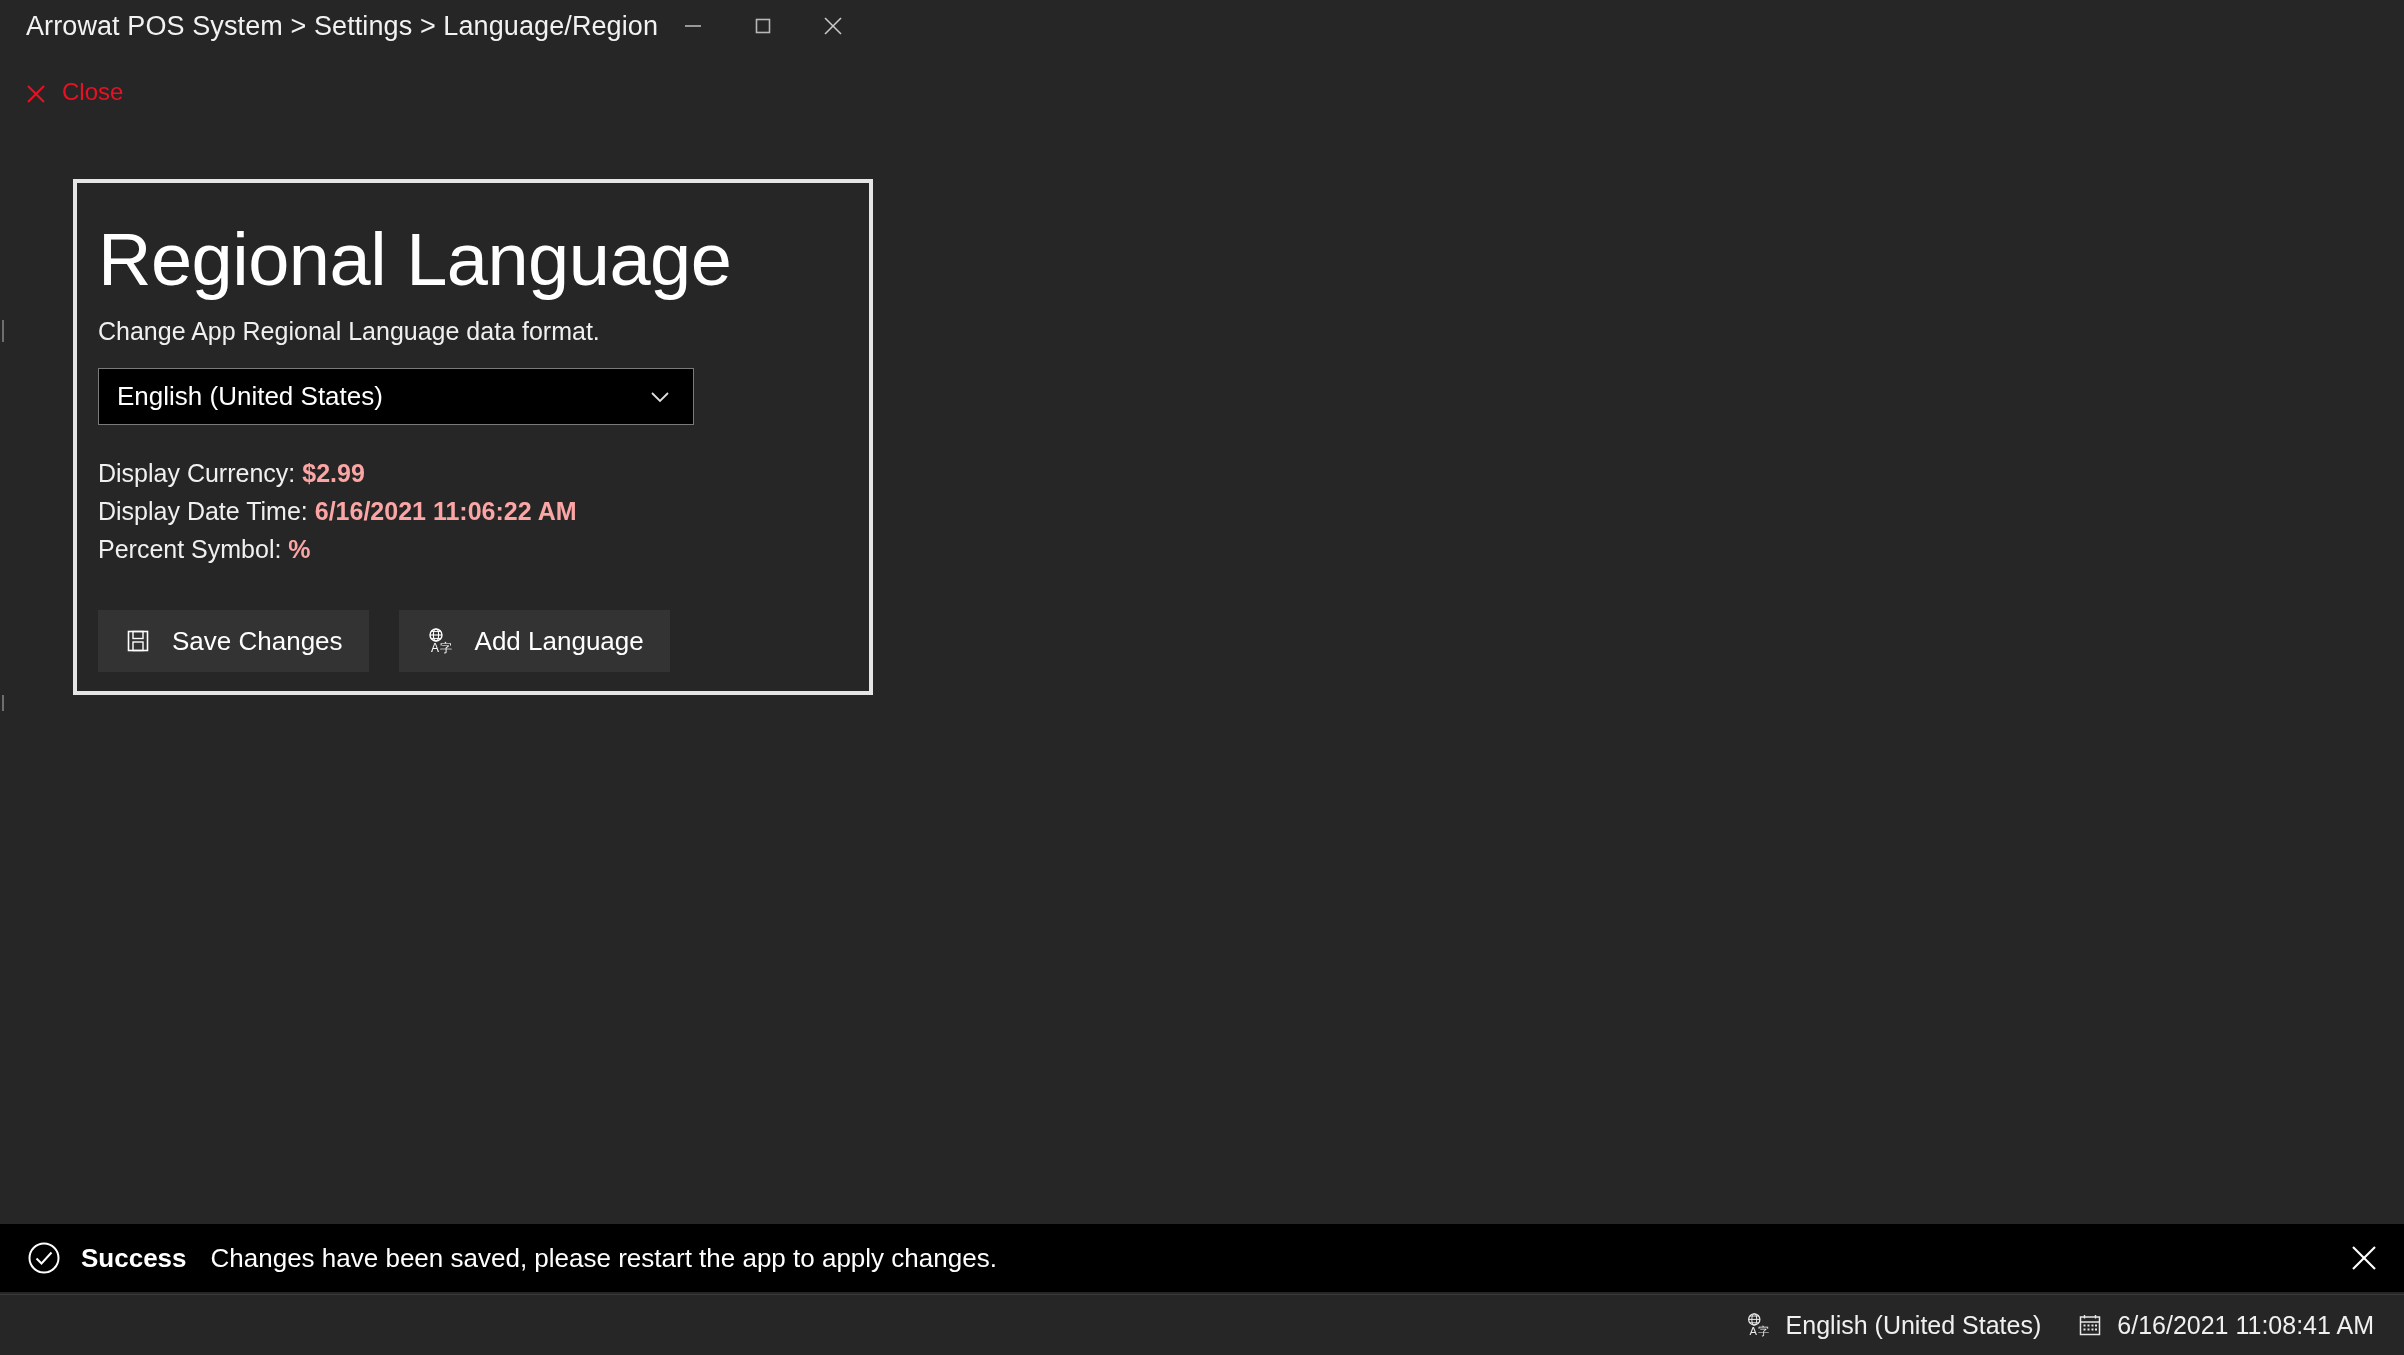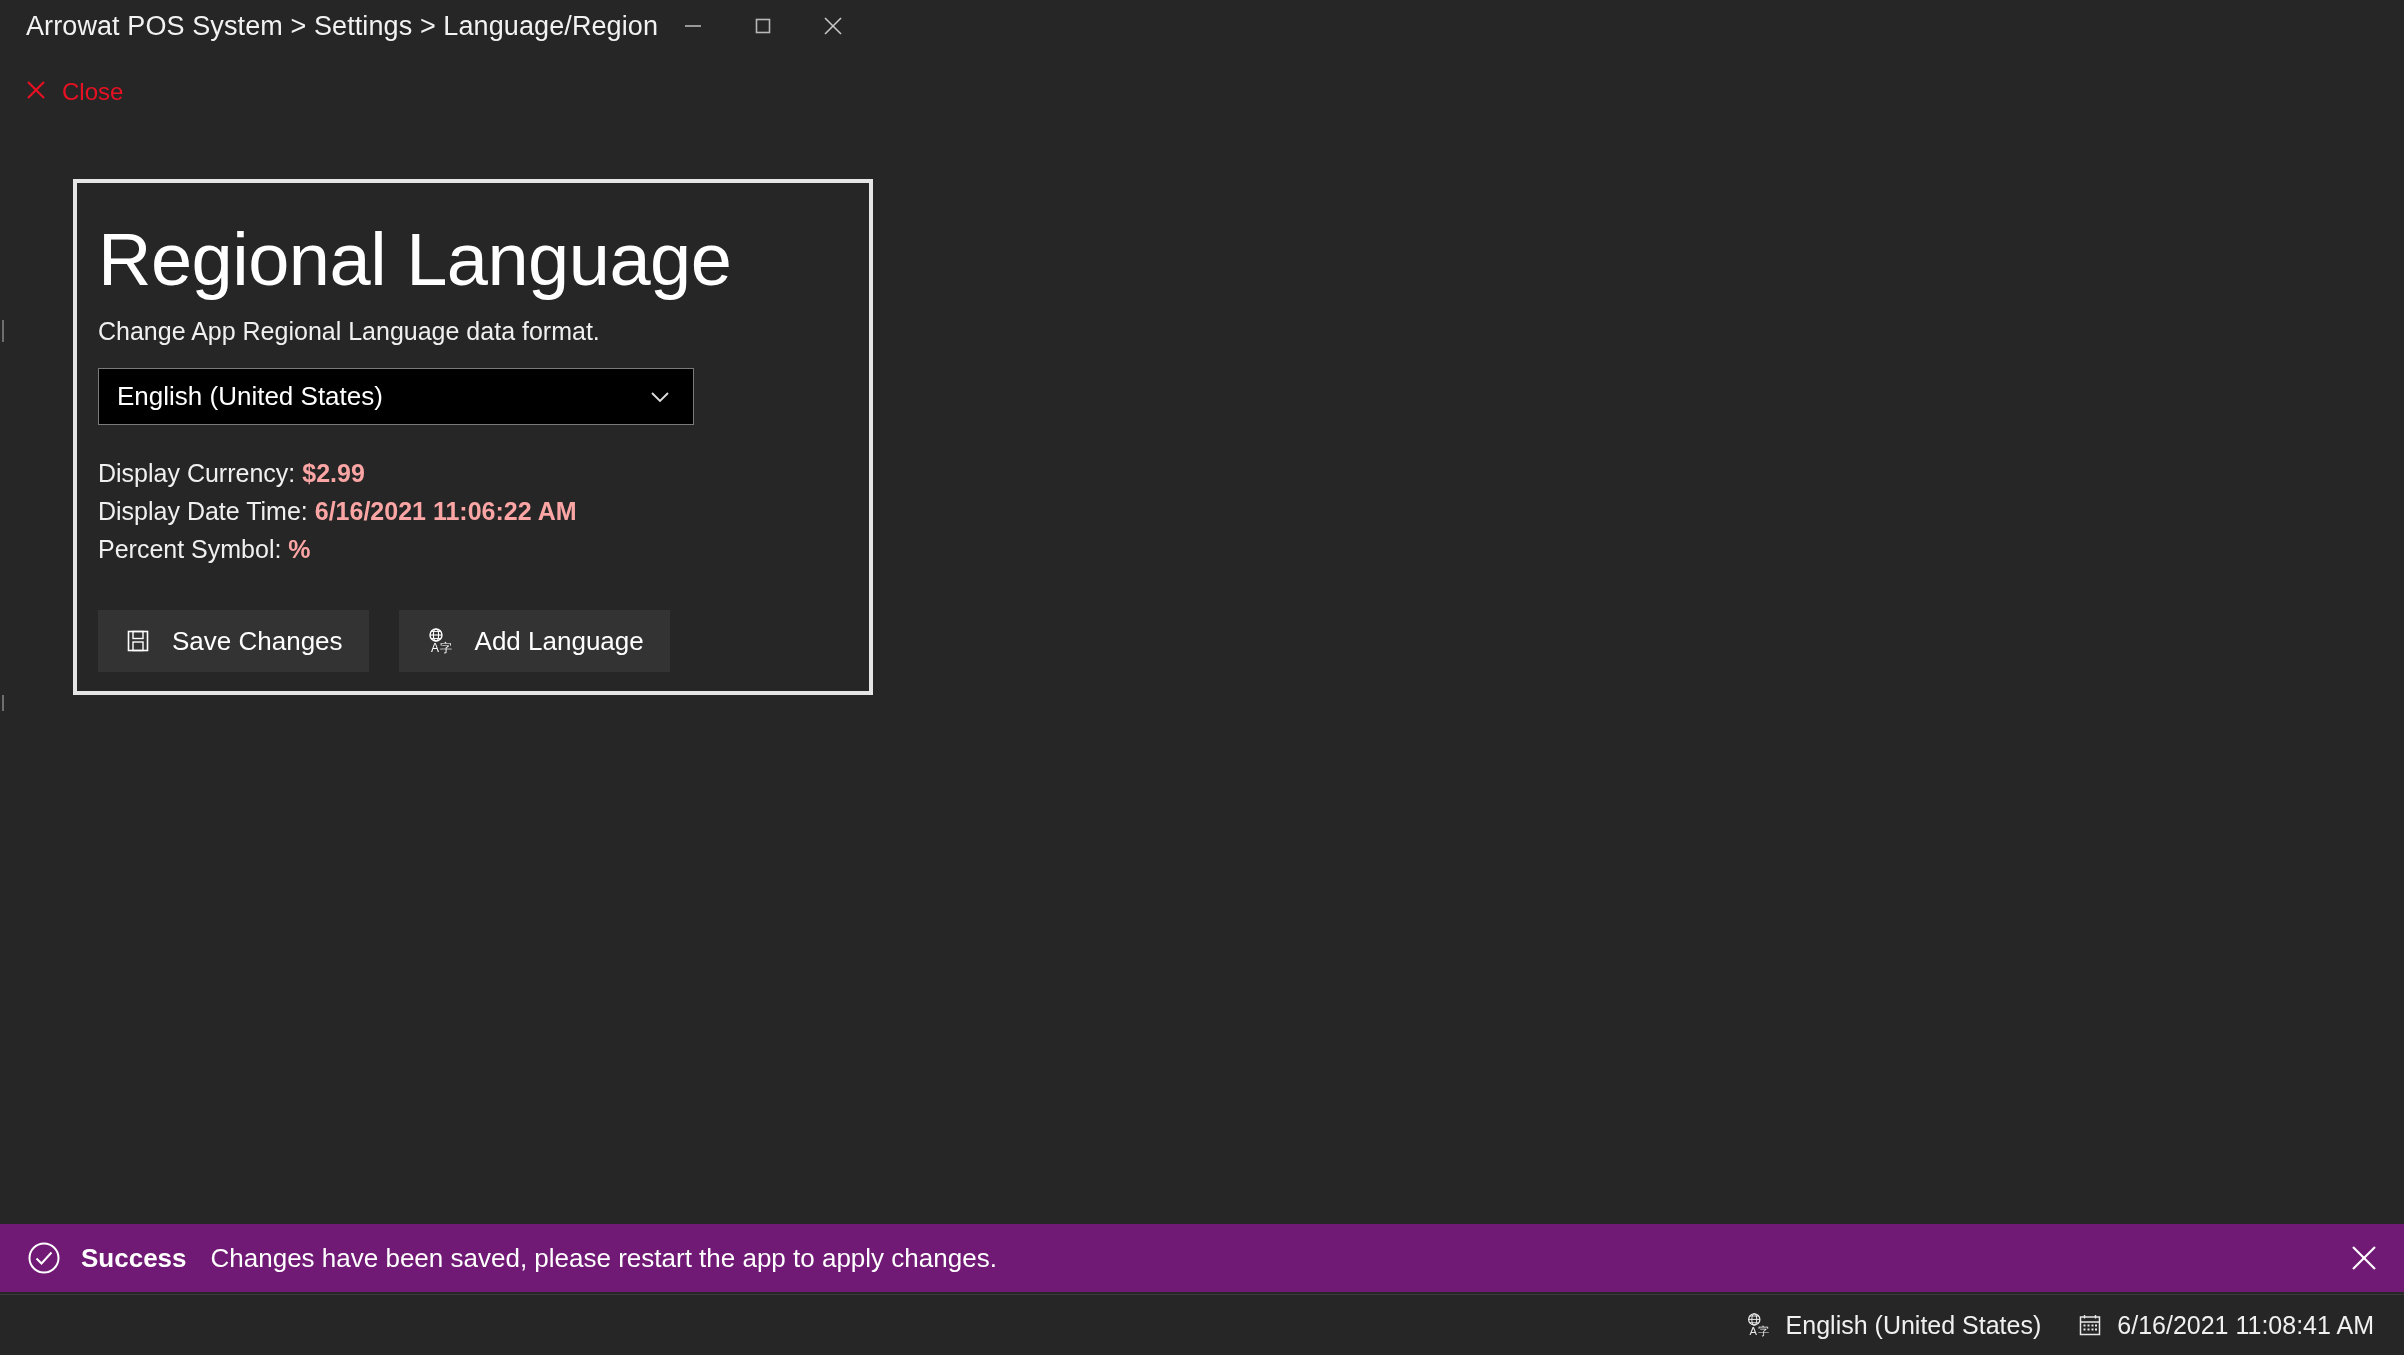--- a/index.html
+++ b/index.html
@@ -55,21 +55,21 @@
     position: absolute;
     top: 72px;
     left: 0;
     width: 2404px;
     height: 40px;
     display: flex;
     align-items: center;
   }
   .close-cmd {
     display: flex;
-    align-items: flex-start;
+    align-items: flex-end;
     gap: 14px;
     padding-left: 24px;
     color: #e81123;
     font-size: 24px;
     cursor: pointer;
   }
   .close-cmd svg { display: block; }
 
   
   .edge-tick {
@@ -167,21 +167,21 @@
   .btn-icon { display: flex; align-items: center; justify-content: center; }
   .btn-icon svg { display: block; }
 
   
   .success-bar {
     position: absolute;
     left: 0;
     top: 1224px;
     width: 2404px;
     height: 68px;
-    background: #701a75;
+    background: #000000;
     display: flex;
     align-items: center;
     box-sizing: border-box;
   }
   .success-left {
     display: flex;
     align-items: center;
     gap: 18px;
     padding-left: 25px;
     flex: 1;

